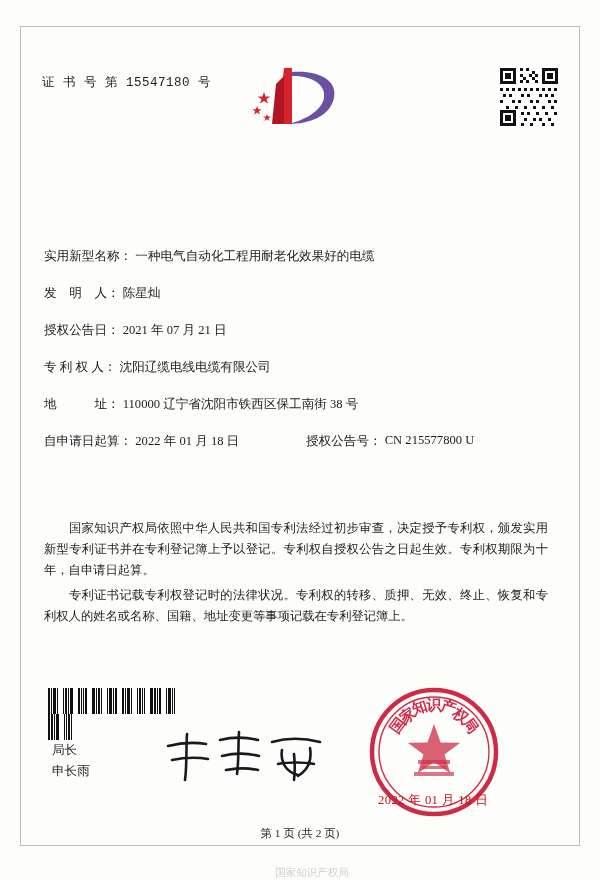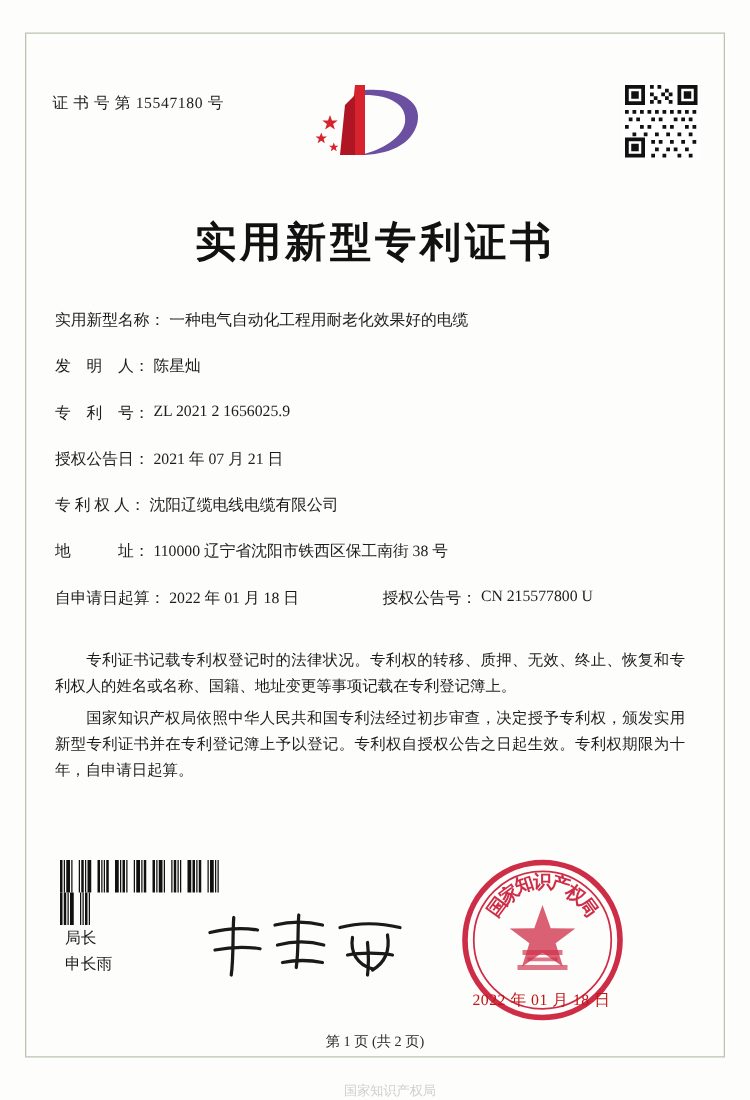--- a/index.html
+++ b/index.html
@@ -29,20 +29,21 @@
     border: 1px solid #b9c3b0;
     box-sizing: border-box;
   }
   .cert-no {
     position: absolute;
     left: 42px;
     top: 74px;
     font-size: 12.5px;
     letter-spacing: 0.5px;
     color: #222;
+    font-family: Liberation Mono, monospace;
   }
   
   .logo {
     position: absolute;
     left: 248px;
     top: 62px;
     width: 96px;
     height: 72px;
   }
   
@@ -264,34 +265,29 @@
           <rect x="41" y="52" width="3" height="3"></rect>
         <rect x="50" y="52" width="3" height="3"></rect>
         <rect x="23" y="57" width="3" height="3"></rect>
           <rect x="32" y="57" width="3" height="3"></rect>
           <rect x="44" y="57" width="3" height="3"></rect>
         <rect x="53" y="57" width="3" height="3"></rect>
       </g>
     </svg>
   </div>
 
-  <div class="title">实用新型专利证书</div>
 
   <div class="fields">
     <div class="field-row">
       <span class="field-label">实用新型名称：</span>
       <span class="field-value">一种电气自动化工程用耐老化效果好的电缆</span>
     </div>
     <div class="field-row">
       <span class="field-label">发　明　人：</span>
       <span class="field-value">陈星灿</span>
-    </div>
-    <div class="field-row">
-      <span class="field-label">专　利　号：</span>
-      <span class="field-value">ZL 2021 2 1656025.9</span>
     </div>
     <div class="field-row">
       <span class="field-label">授权公告日：</span>
       <span class="field-value">2021 年 07 月 21 日</span>
     </div>
     <div class="field-row">
       <span class="field-label">专 利 权 人：</span>
       <span class="field-value">沈阳辽缆电线电缆有限公司</span>
     </div>
     <div class="field-row">
@@ -302,22 +298,22 @@
       <span class="field-label">自申请日起算：</span>
       <span class="field-value">2022 年 01 月 18 日</span>
       <span class="col2">
         <span class="field-label">授权公告号：</span>
         <span class="field-value">CN 215577800 U</span>
       </span>
     </div>
   </div>
 
   <div class="paragraphs">
+    <p>国家知识产权局依照中华人民共和国专利法经过初步审查，决定授予专利权，颁发实用新型专利证书并在专利登记簿上予以登记。专利权自授权公告之日起生效。专利权期限为十年，自申请日起算。</p>
     <p>专利证书记载专利权登记时的法律状况。专利权的转移、质押、无效、终止、恢复和专利权人的姓名或名称、国籍、地址变更等事项记载在专利登记簿上。</p>
-    <p>国家知识产权局依照中华人民共和国专利法经过初步审查，决定授予专利权，颁发实用新型专利证书并在专利登记簿上予以登记。专利权自授权公告之日起生效。专利权期限为十年，自申请日起算。</p>
   </div>
 
   <div class="barcode">
     <span style="width:2px"></span><span style="width:1px"></span><span style="width:3px"></span><span style="width:1px"></span>
     <span style="width:1px"></span><span style="width:2px"></span><span style="width:1px"></span><span style="width:3px"></span>
     <span style="width:2px"></span><span style="width:1px"></span><span style="width:1px"></span><span style="width:2px"></span>
     <span style="width:3px"></span><span style="width:1px"></span><span style="width:2px"></span><span style="width:1px"></span>
     <span style="width:1px"></span><span style="width:3px"></span><span style="width:1px"></span><span style="width:2px"></span>
     <span style="width:2px"></span><span style="width:1px"></span><span style="width:3px"></span><span style="width:1px"></span>
     <span style="width:1px"></span><span style="width:2px"></span><span style="width:1px"></span><span style="width:1px"></span>

